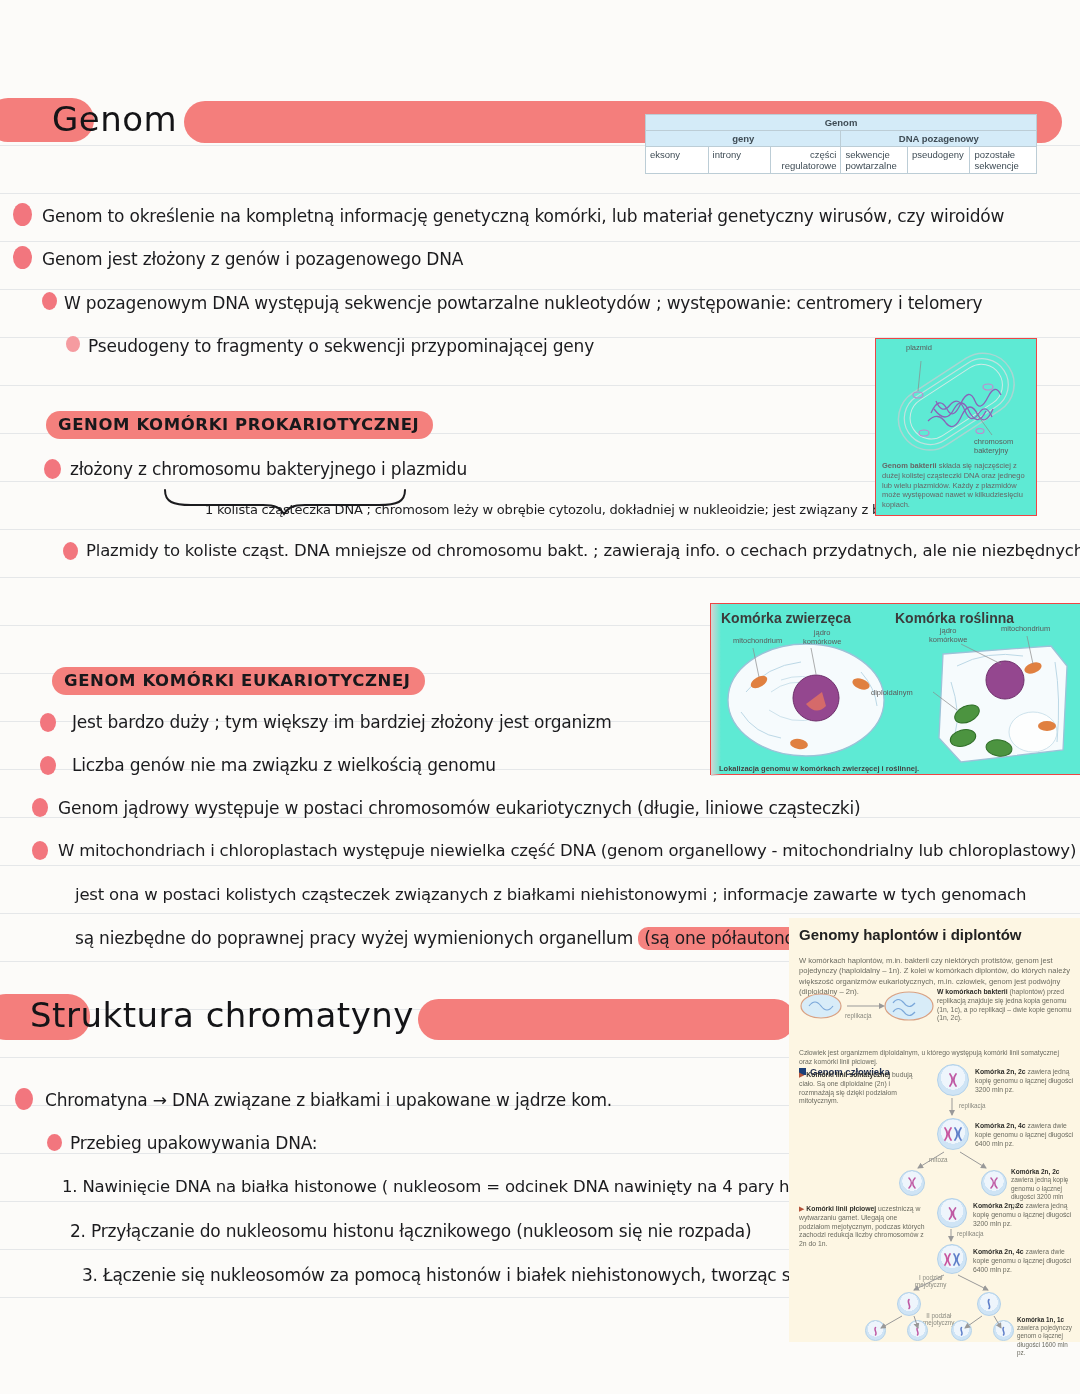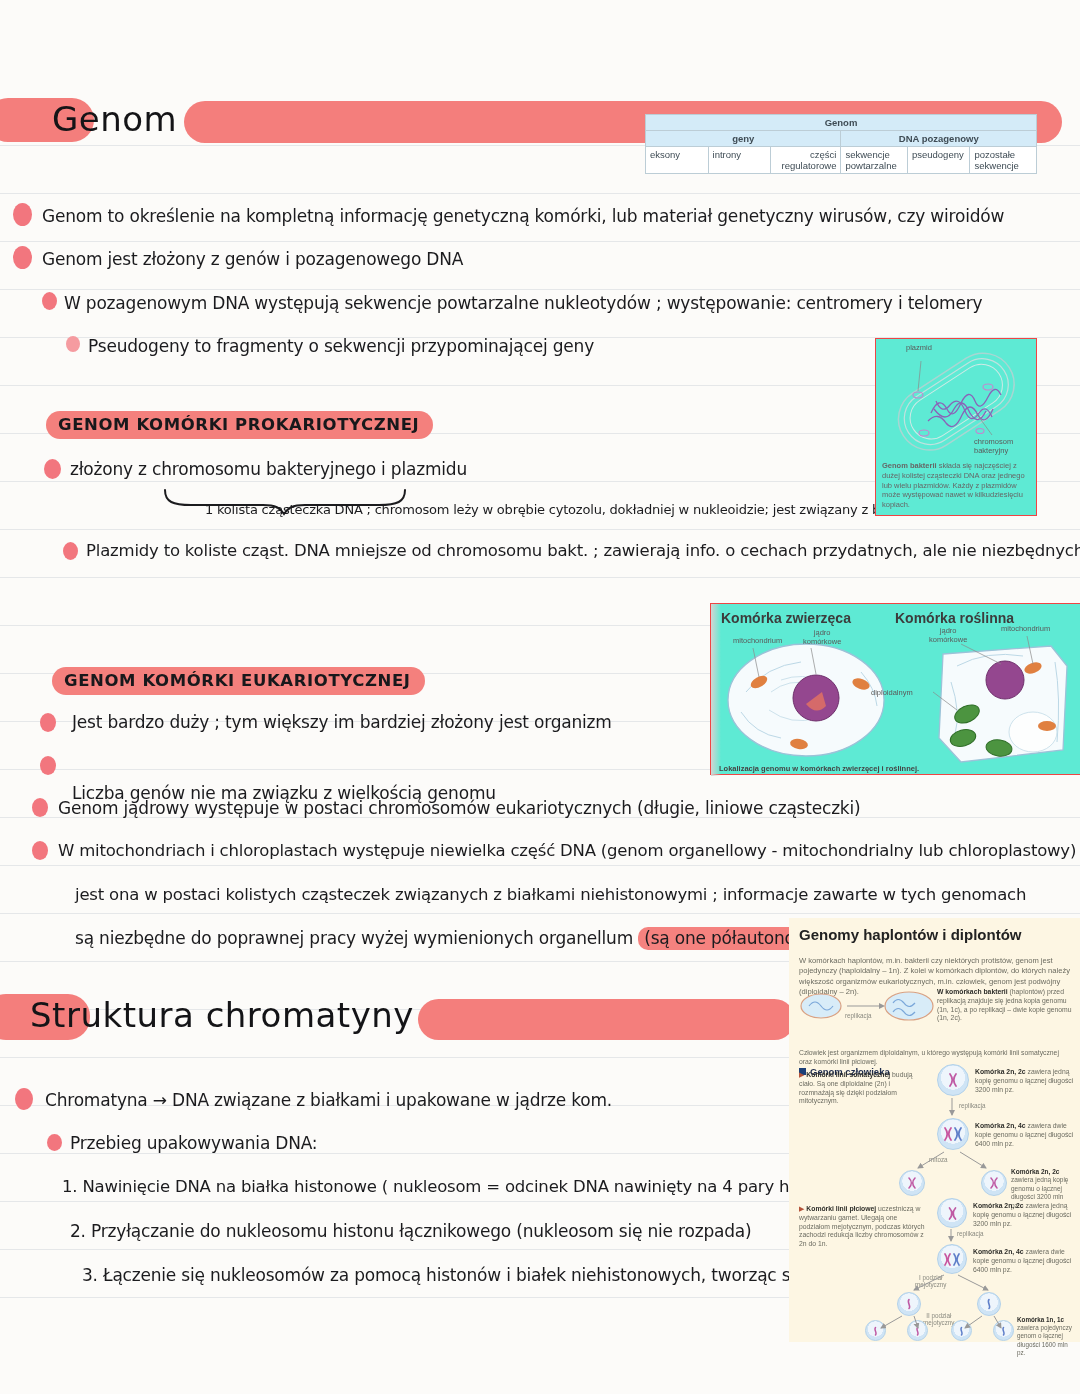--- a/index.html
+++ b/index.html
@@ -123,21 +123,21 @@
     <div class="fig-label" style="left:98px;top:107px;">bakteryjny</div>
     <div class="fig-cap" style="left:6px;top:122px;width:150px;">
       <b>Genom bakterii</b><span> składa się najczęściej z dużej kolistej cząsteczki DNA oraz jednego lub wielu plazmidów. Każdy z plazmidów może występować nawet w kilkudziesięciu kopiach.</span>
     </div>
   </div>
 
   <div class="badge" style="left:52px;top:667px;">GENOM KOMÓRKI EUKARIOTYCZNEJ</div>
   <div class="dot" style="left:40px;top:713px;width:16px;height:19px;"></div>
   <div class="hw" style="left:72px;top:712px;">Jest bardzo duży ; tym większy im bardziej złożony jest organizm</div>
   <div class="dot" style="left:40px;top:756px;width:16px;height:19px;"></div>
-  <div class="hw" style="left:72px;top:755px;margin-top:28px;">Liczba genów nie ma związku z wielkością genomu</div>
+  <div class="hw" style="left:72px;top:755px;">Liczba genów nie ma związku z wielkością genomu</div>
   <div class="dot" style="left:32px;top:798px;width:16px;height:19px;"></div>
   <div class="hw" style="left:58px;top:798px;">Genom jądrowy występuje w postaci chromosomów eukariotycznych (długie, liniowe cząsteczki)</div>
   <div class="dot" style="left:32px;top:841px;width:16px;height:19px;"></div>
   <div class="hw" style="left:58px;top:841px;font-size:16.5px;">W mitochondriach i chloroplastach występuje niewielka część DNA (genom organellowy - mitochondrialny lub chloroplastowy) ,</div>
   <div class="hw" style="left:75px;top:885px;font-size:16.5px;">jest ona w postaci kolistych cząsteczek związanych z białkami niehistonowymi ; informacje zawarte w tych genomach</div>
   <div class="hw" style="left:75px;top:928px;"><span>są niezbędne do poprawnej pracy wyżej wymienionych organellum </span><span class="hl-inline">(są one półautonomiczne)</span></div>
 
   <div class="fig" style="left:710px;top:603px;width:372px;height:172px;border-right:none;">
     <div style="position:absolute;left:0;top:0;width:10px;height:172px;background:linear-gradient(to right,#d4d4d2,rgba(212,212,210,0));"></div>
     <div class="fig-title" style="left:10px;top:6px;">Komórka zwierzęca</div>

